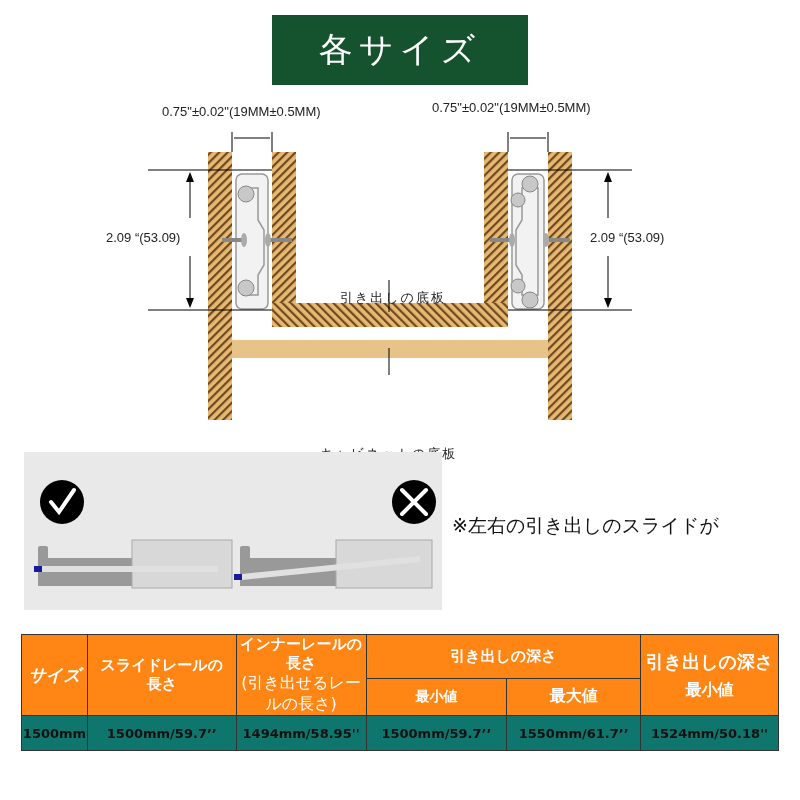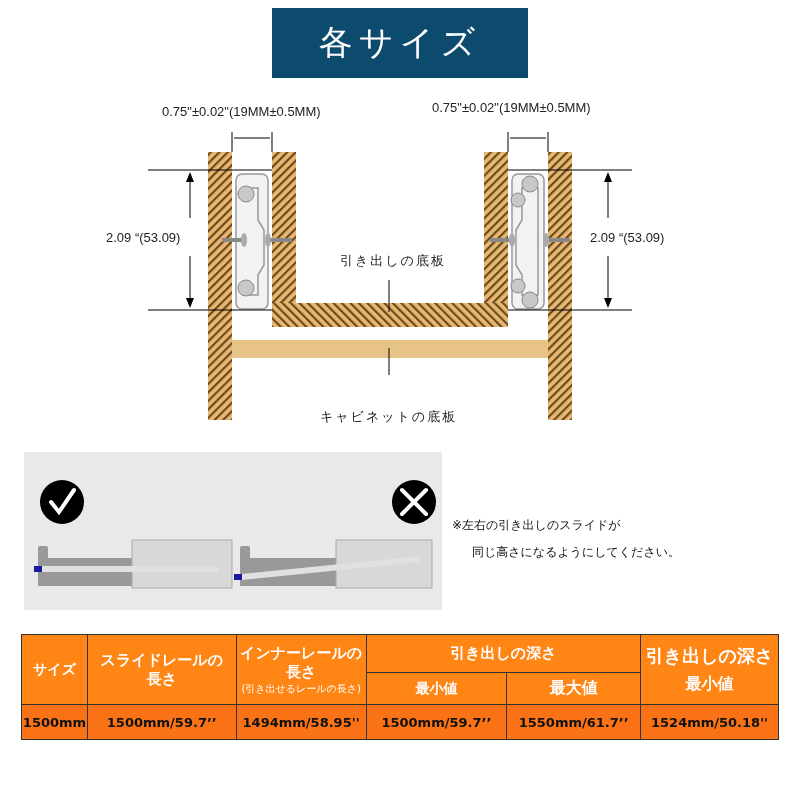--- a/index.html
+++ b/index.html
@@ -1,28 +1,28 @@
 <!DOCTYPE html>
 <html><head>
 <meta charset="utf-8">
 <style>
   html,body{margin:0;padding:0;background:#fff;}
   body{width:800px;height:800px;position:relative;overflow:hidden;font-family:"DejaVu Sans",sans-serif;color:#111;}
   .abs{position:absolute;}
-  .title-banner{left:272px;top:8px;width:256px;height:70px;background:#0c4a6e;color:#fff;font-size:34px;display:flex;align-items:center;justify-content:center;letter-spacing:6px;}
+  .title-banner{left:272px;top:15px;width:256px;height:70px;background:#14532d;color:#fff;font-size:34px;display:flex;align-items:center;justify-content:center;letter-spacing:6px;}
   .dim-label{font-size:13px;color:#222;white-space:nowrap;font-family:"Liberation Sans",sans-serif;}
-  .jp-label{font-size:13px;color:#222;white-space:nowrap;letter-spacing:2px;}
+  .jp-label{font-size:13px;color:#222;white-space:nowrap;letter-spacing:2px;margin-top:37px;}
   .photo-panel{left:24px;top:452px;width:418px;height:158px;background:#e9e9e9;}
-  .note{left:452px;top:512px;font-size:12px;line-height:27px;color:#111;white-space:nowrap;}
+  .note{left:452px;top:512px;font-size:19px;line-height:27px;color:#111;white-space:nowrap;}
   table.spec{position:absolute;left:21px;top:634px;width:758px;border-collapse:collapse;font-family:"DejaVu Sans",sans-serif;}
   table.spec th{background:#ff8514;color:#fff;font-weight:bold;border:1px solid #333;text-align:center;padding:0;}
-  table.spec td{background:#f97316;border:1px solid #333;text-align:center;font-weight:bold;font-size:13px;height:34px;padding:0;}
-  .h-big{font-size:14px;}
+  table.spec td{background:#0f766e;border:1px solid #333;text-align:center;font-weight:bold;font-size:13px;height:34px;padding:0;}
+  .h-big{font-size:17px;font-style:italic;}
   .h-mid{font-size:15px;margin-top:16px;}
-  .h-small{font-size:10px;font-weight:normal;}
+  .h-small{font-size:16px;font-weight:normal;}
 </style>
 </head>
 <body>
 
 <div class="abs title-banner">各サイズ</div>
 
 <svg class="abs" style="left:0;top:90px" width="800" height="330">
   <defs>
     <pattern id="hatch" patternUnits="userSpaceOnUse" width="6" height="6" patternTransform="rotate(45)">
       <rect width="6" height="6" fill="#e8b873"></rect>
@@ -124,21 +124,20 @@
       <rect x="216" y="106" width="96" height="28" fill="#999"></rect>
       <rect x="312" y="88" width="96" height="48" fill="#d8d8d8" stroke="#aaa"></rect>
       <polygon points="218,122 396,104 396,110 218,128" fill="#e0e0e0"></polygon>
       <rect x="210" y="122" width="8" height="6" fill="#1a1aa0"></rect>
     </g>
   </svg>
 </div>
 
 <div class="abs note">
   <div>※左右の引き出しのスライドが</div>
-  <div style="padding-left:20px">同じ高さになるようにしてください。</div>
 </div>
 
 <table class="spec">
   <colgroup>
     <col style="width:66px">
       <col style="width:149px">
       <col style="width:130px">
     <col style="width:141px">
       <col style="width:134px">
       <col style="width:138px">

